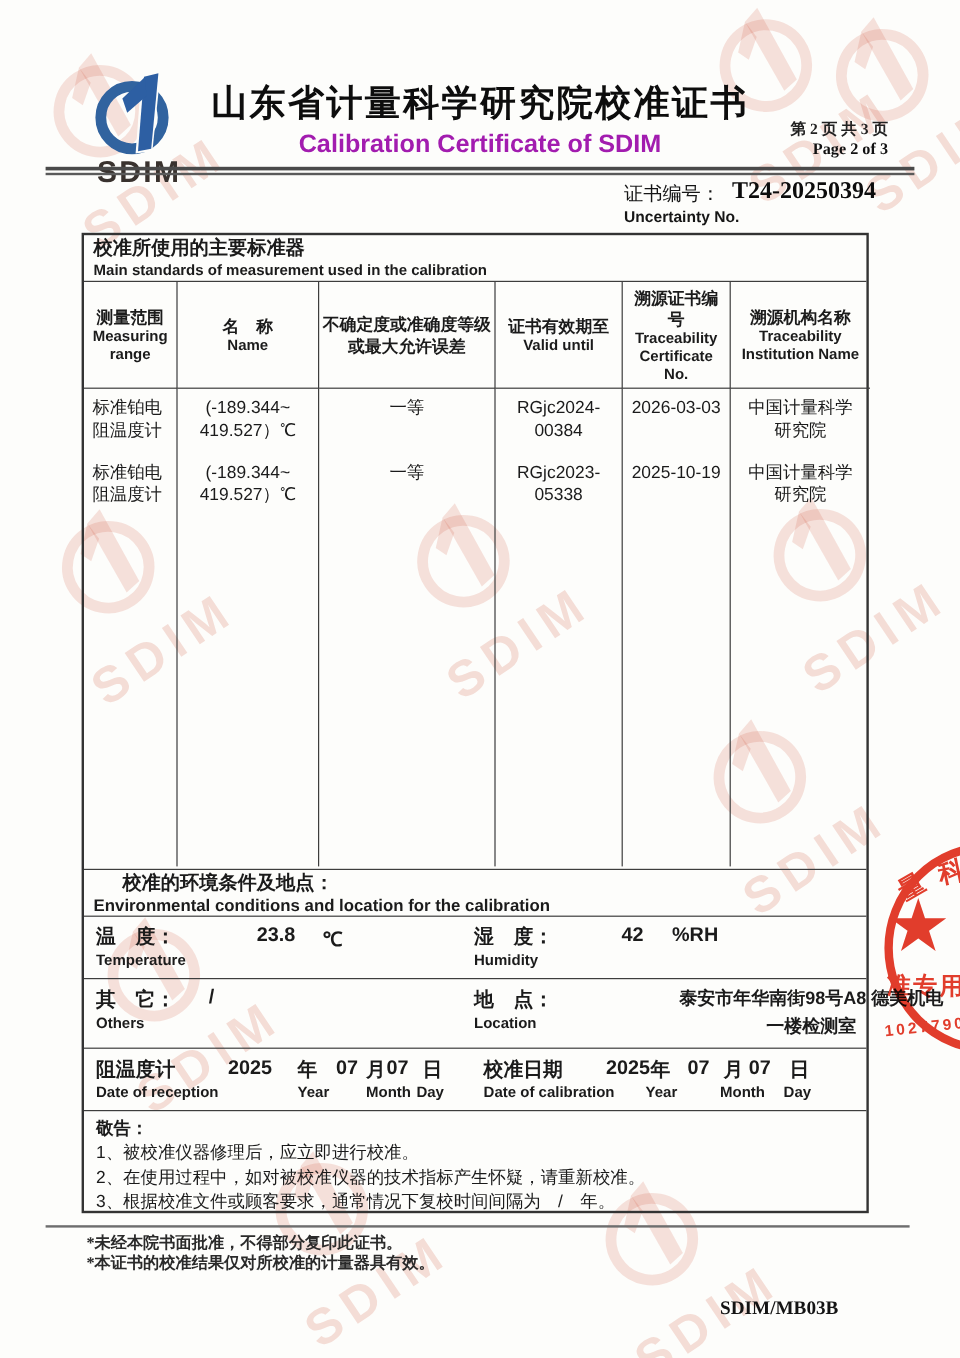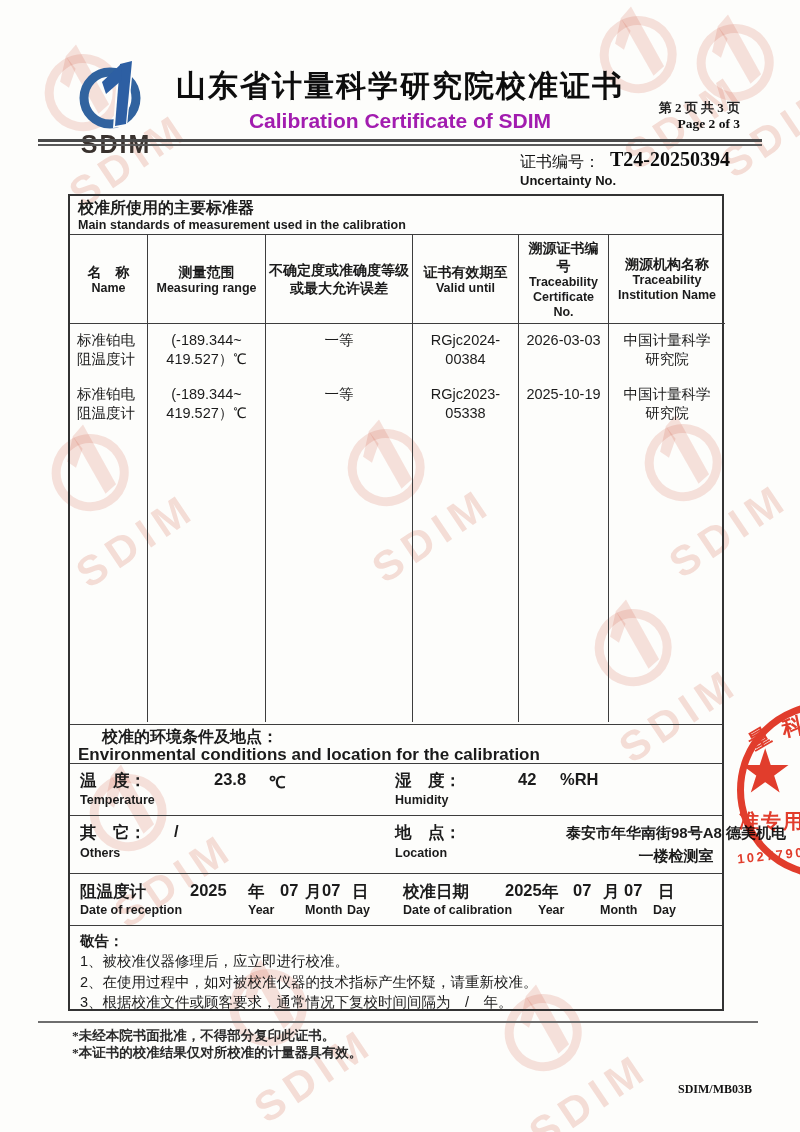--- a/index.html
+++ b/index.html
@@ -43,39 +43,39 @@
     text-align:center; padding:2px 3px; }
   .bcell { border-right:1.5px solid #3d3d3d; padding-top:7px; }
   .hcell.last, .bcell.last { border-right:none; }
   .hcell .zh { font-size:14px; line-height:18px; font-weight:600; }
   .hcell .en { font-size:12.5px; line-height:15px; font-weight:600; }
   .entry { height:50px; font-size:14.5px; line-height:19px; white-space:pre-line;
     text-align:center; padding:0 4px; margin-bottom:4px; }
   .entry.left { text-align:left; padding-left:7px; }
   .env-head { height:39px; border-bottom:1.5px solid #3d3d3d; padding:2px 8px 0 8px; }
   .env-head .zh { font-size:16px; font-weight:600; line-height:20px;margin-left:24px; }
-  .env-head .en { font-size:17px; font-weight:600; line-height:15px; }
+  .env-head .en { font-size:14px; font-weight:600; line-height:15px; }
   .trow { position:relative; border-bottom:1.5px solid #3d3d3d; }
   .row-temp { height:52px; } .row-others { height:58px; } .row-dates { height:52px; }
   .trow span { position:absolute; white-space:nowrap; }
   .zh-lab { font-size:16.5px; font-weight:600; }
   .zh-val { font-size:16.5px; font-weight:600; }
   .en-lab { font-size:12.5px; font-weight:600; }
   .loc-val { position:absolute; left:490px; top:5px; width:232px;
     font-size:15px; line-height:23px; font-weight:600;text-align:center; }
   .notes { height:83px; padding:5px 10px 0 10px; }
   .notes .t { font-size:14.5px; font-weight:700; line-height:20px; }
   .notes .i { font-size:14.5px; line-height:20.5px; }
   
   .foot-rule { position:absolute; left:38px; top:1021px; width:720px; height:0;
     border-top:2px solid #6e6e6e; z-index:2; }
   .footnote { position:absolute; left:72px; z-index:2;
     font-family:"Liberation Serif", serif; font-size:13.5px; font-weight:600; color:#2a2a2a; }
-  .form-code { position:absolute; left:600px; top:1082px; width:152px; text-align:right;
-    font-family:"Liberation Serif", serif; font-size:12px; font-weight:600; color:#141414; z-index:2; }
+  .form-code { position:absolute; left:600px; top:1082px; width:152px; 
+    font-family:"Liberation Serif", serif; font-size:16px; font-weight:600; color:#141414; z-index:2; }
   
   .stamp { position:absolute; left:737px; top:702px; width:176px; height:176px;
     z-index:3; color:#e23220; mix-blend-mode:multiply; opacity:0.95; }
   .stamp .ring { position:absolute; inset:0; border:7px solid #e23220; border-radius:50%; }
   .stamp span { position:absolute; font-weight:800; }
   .st-arc1 { left:12px; top:22px; font-size:22px; transform:rotate(-30deg); }
   .st-arc2 { left:45px; top:10px; font-size:22px; transform:rotate(-12deg); }
   .st-star { left:4px; top:38px; font-size:54px; font-weight:400; }
   .st-line { left:2px; top:106px; font-size:20px; letter-spacing:2px; }
   .st-serial { left:0px; top:146px; font-size:13px; letter-spacing:2.5px; transform:rotate(-6deg); }
@@ -147,26 +147,26 @@
 
   <div class="cert-table">
 
     <div class="sec-head">
       <div class="zh">校准所使用的主要标准器</div>
       <div class="en">Main standards of measurement used in the calibration</div>
     </div>
 
     <div class="std-grid">
       <div class="hcell">
+        <div class="zh">测量范围</div>
+        <div class="en">Measuring range</div>
+      </div>
+      <div class="hcell">
         <div class="zh">名　称</div>
         <div class="en">Name</div>
-      </div>
-      <div class="hcell">
-        <div class="zh">测量范围</div>
-        <div class="en">Measuring range</div>
       </div>
       <div class="hcell">
         <div class="zh">不确定度或准确度等级或最大允许误差</div>
       </div>
       <div class="hcell">
         <div class="zh">证书有效期至</div>
         <div class="en">Valid until</div>
       </div>
       <div class="hcell">
         <div class="zh">溯源证书编号</div>

